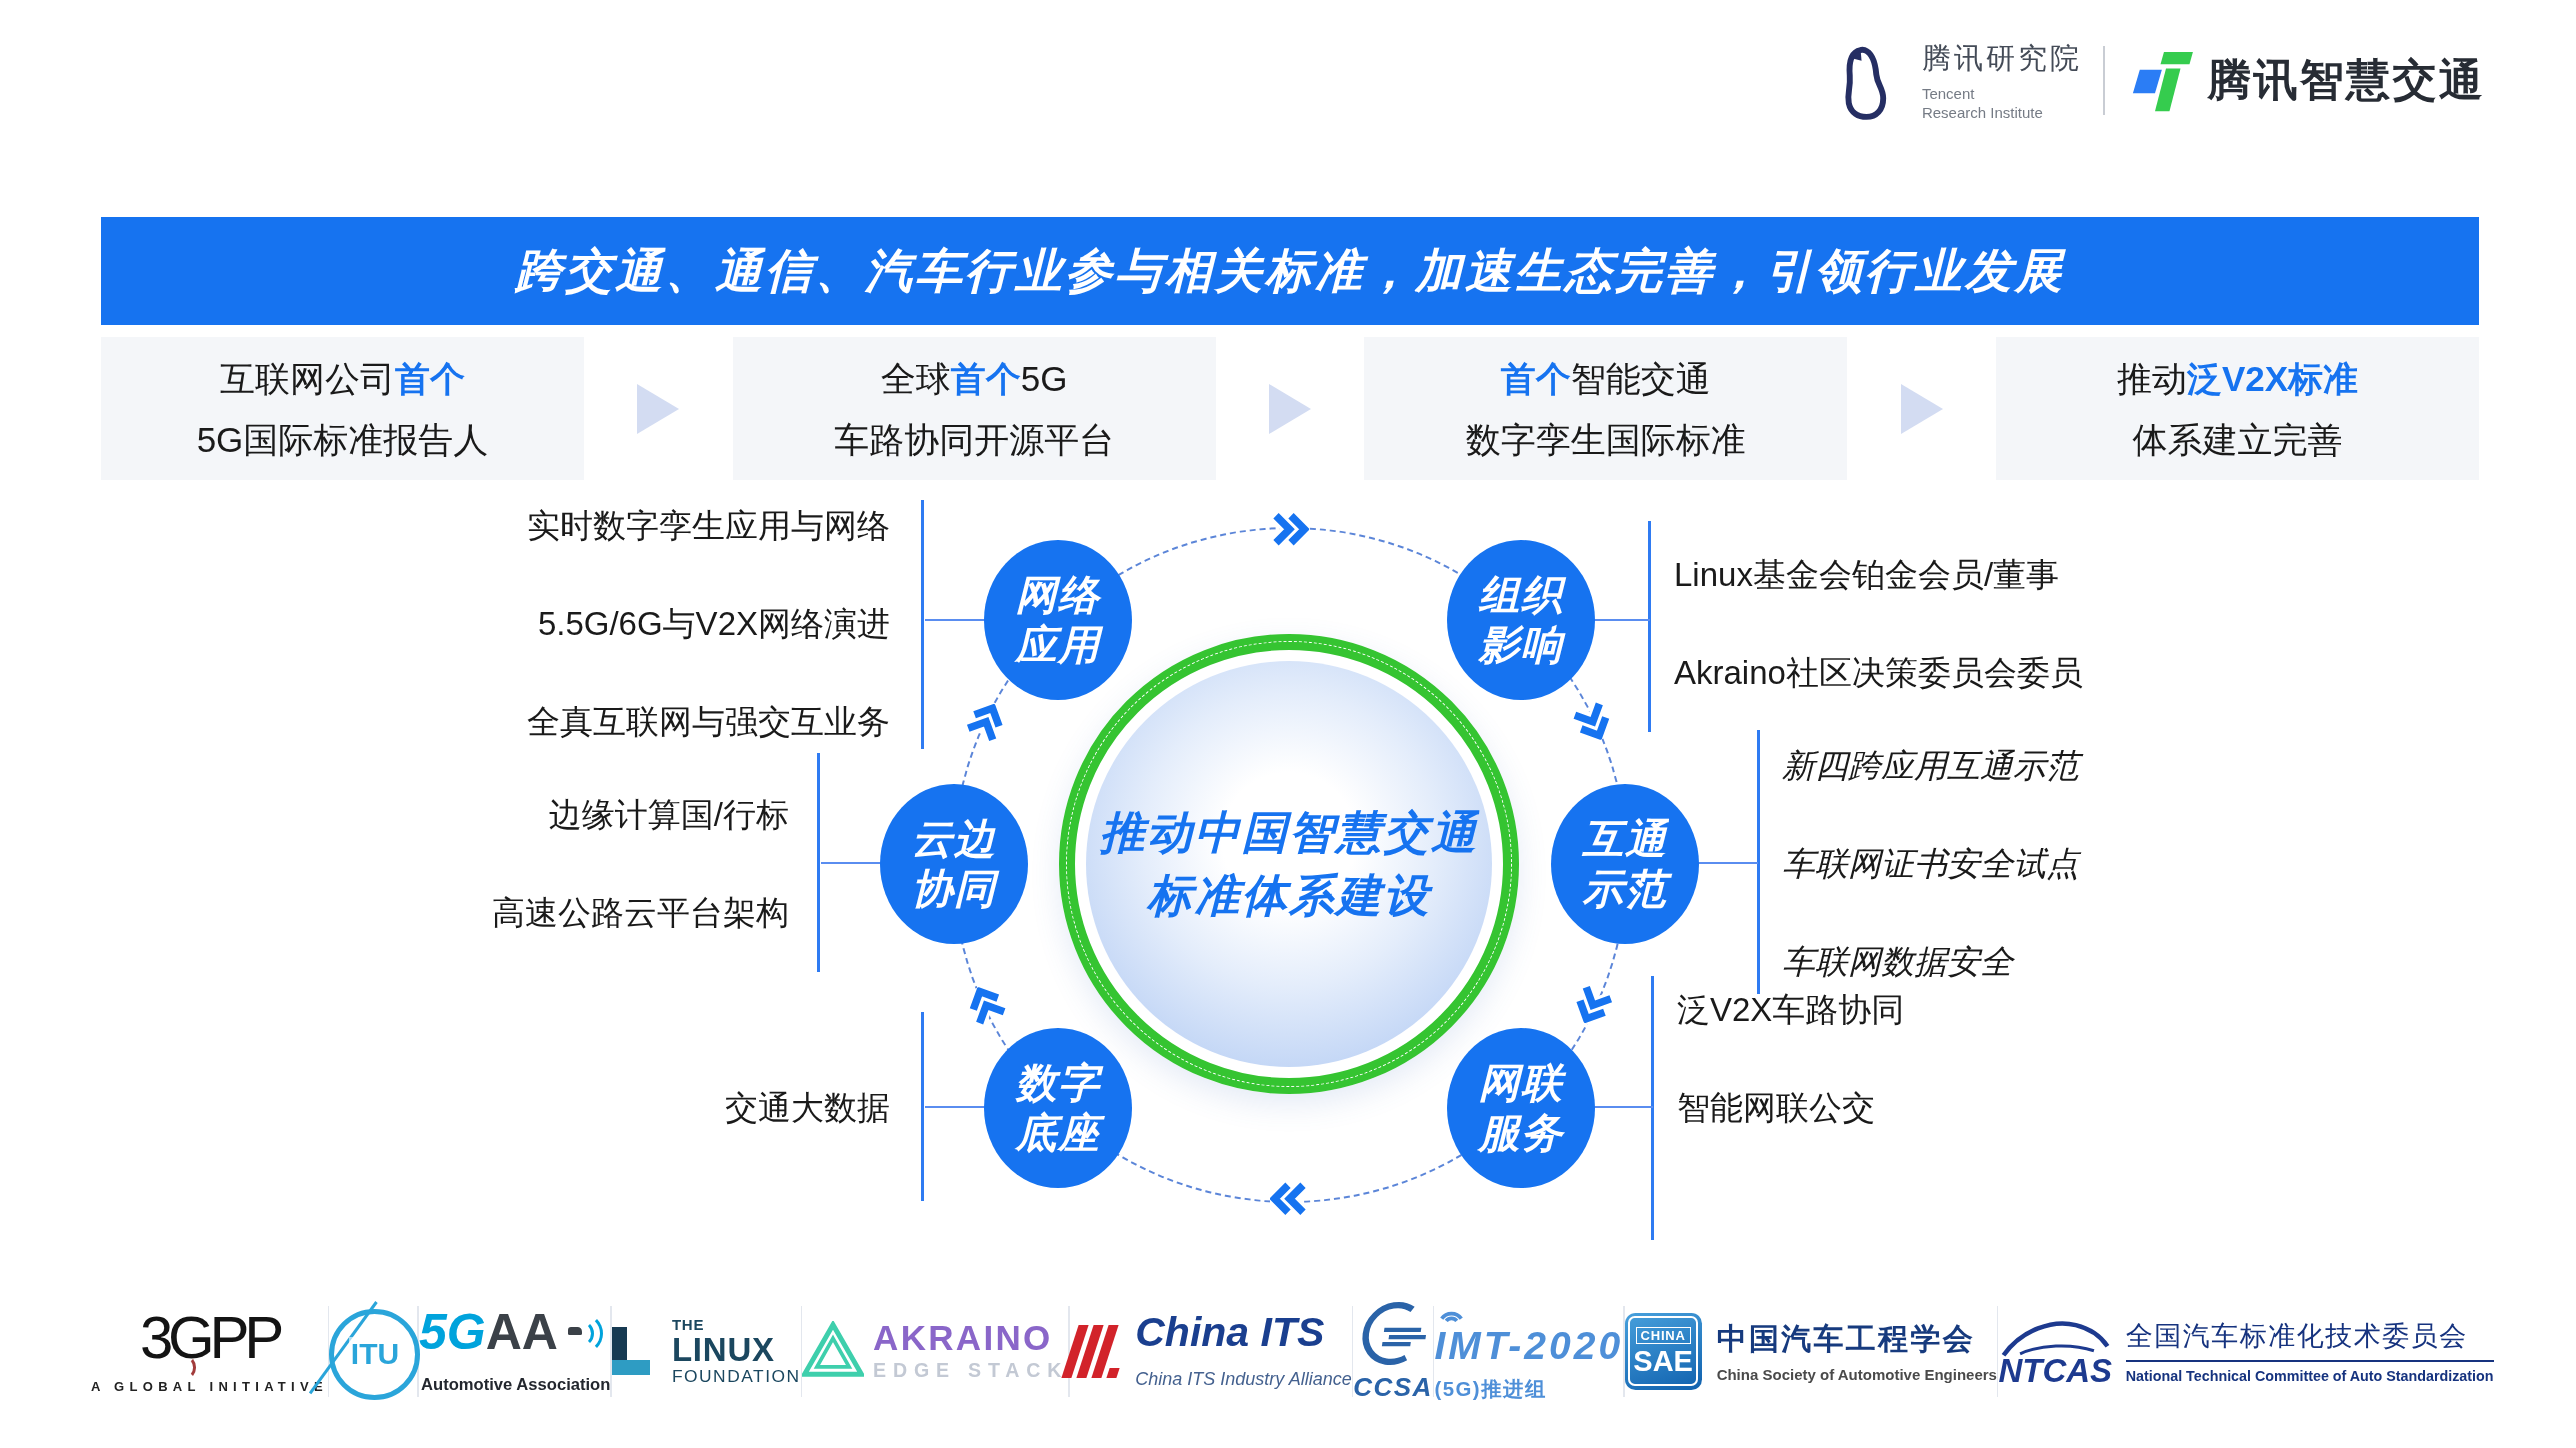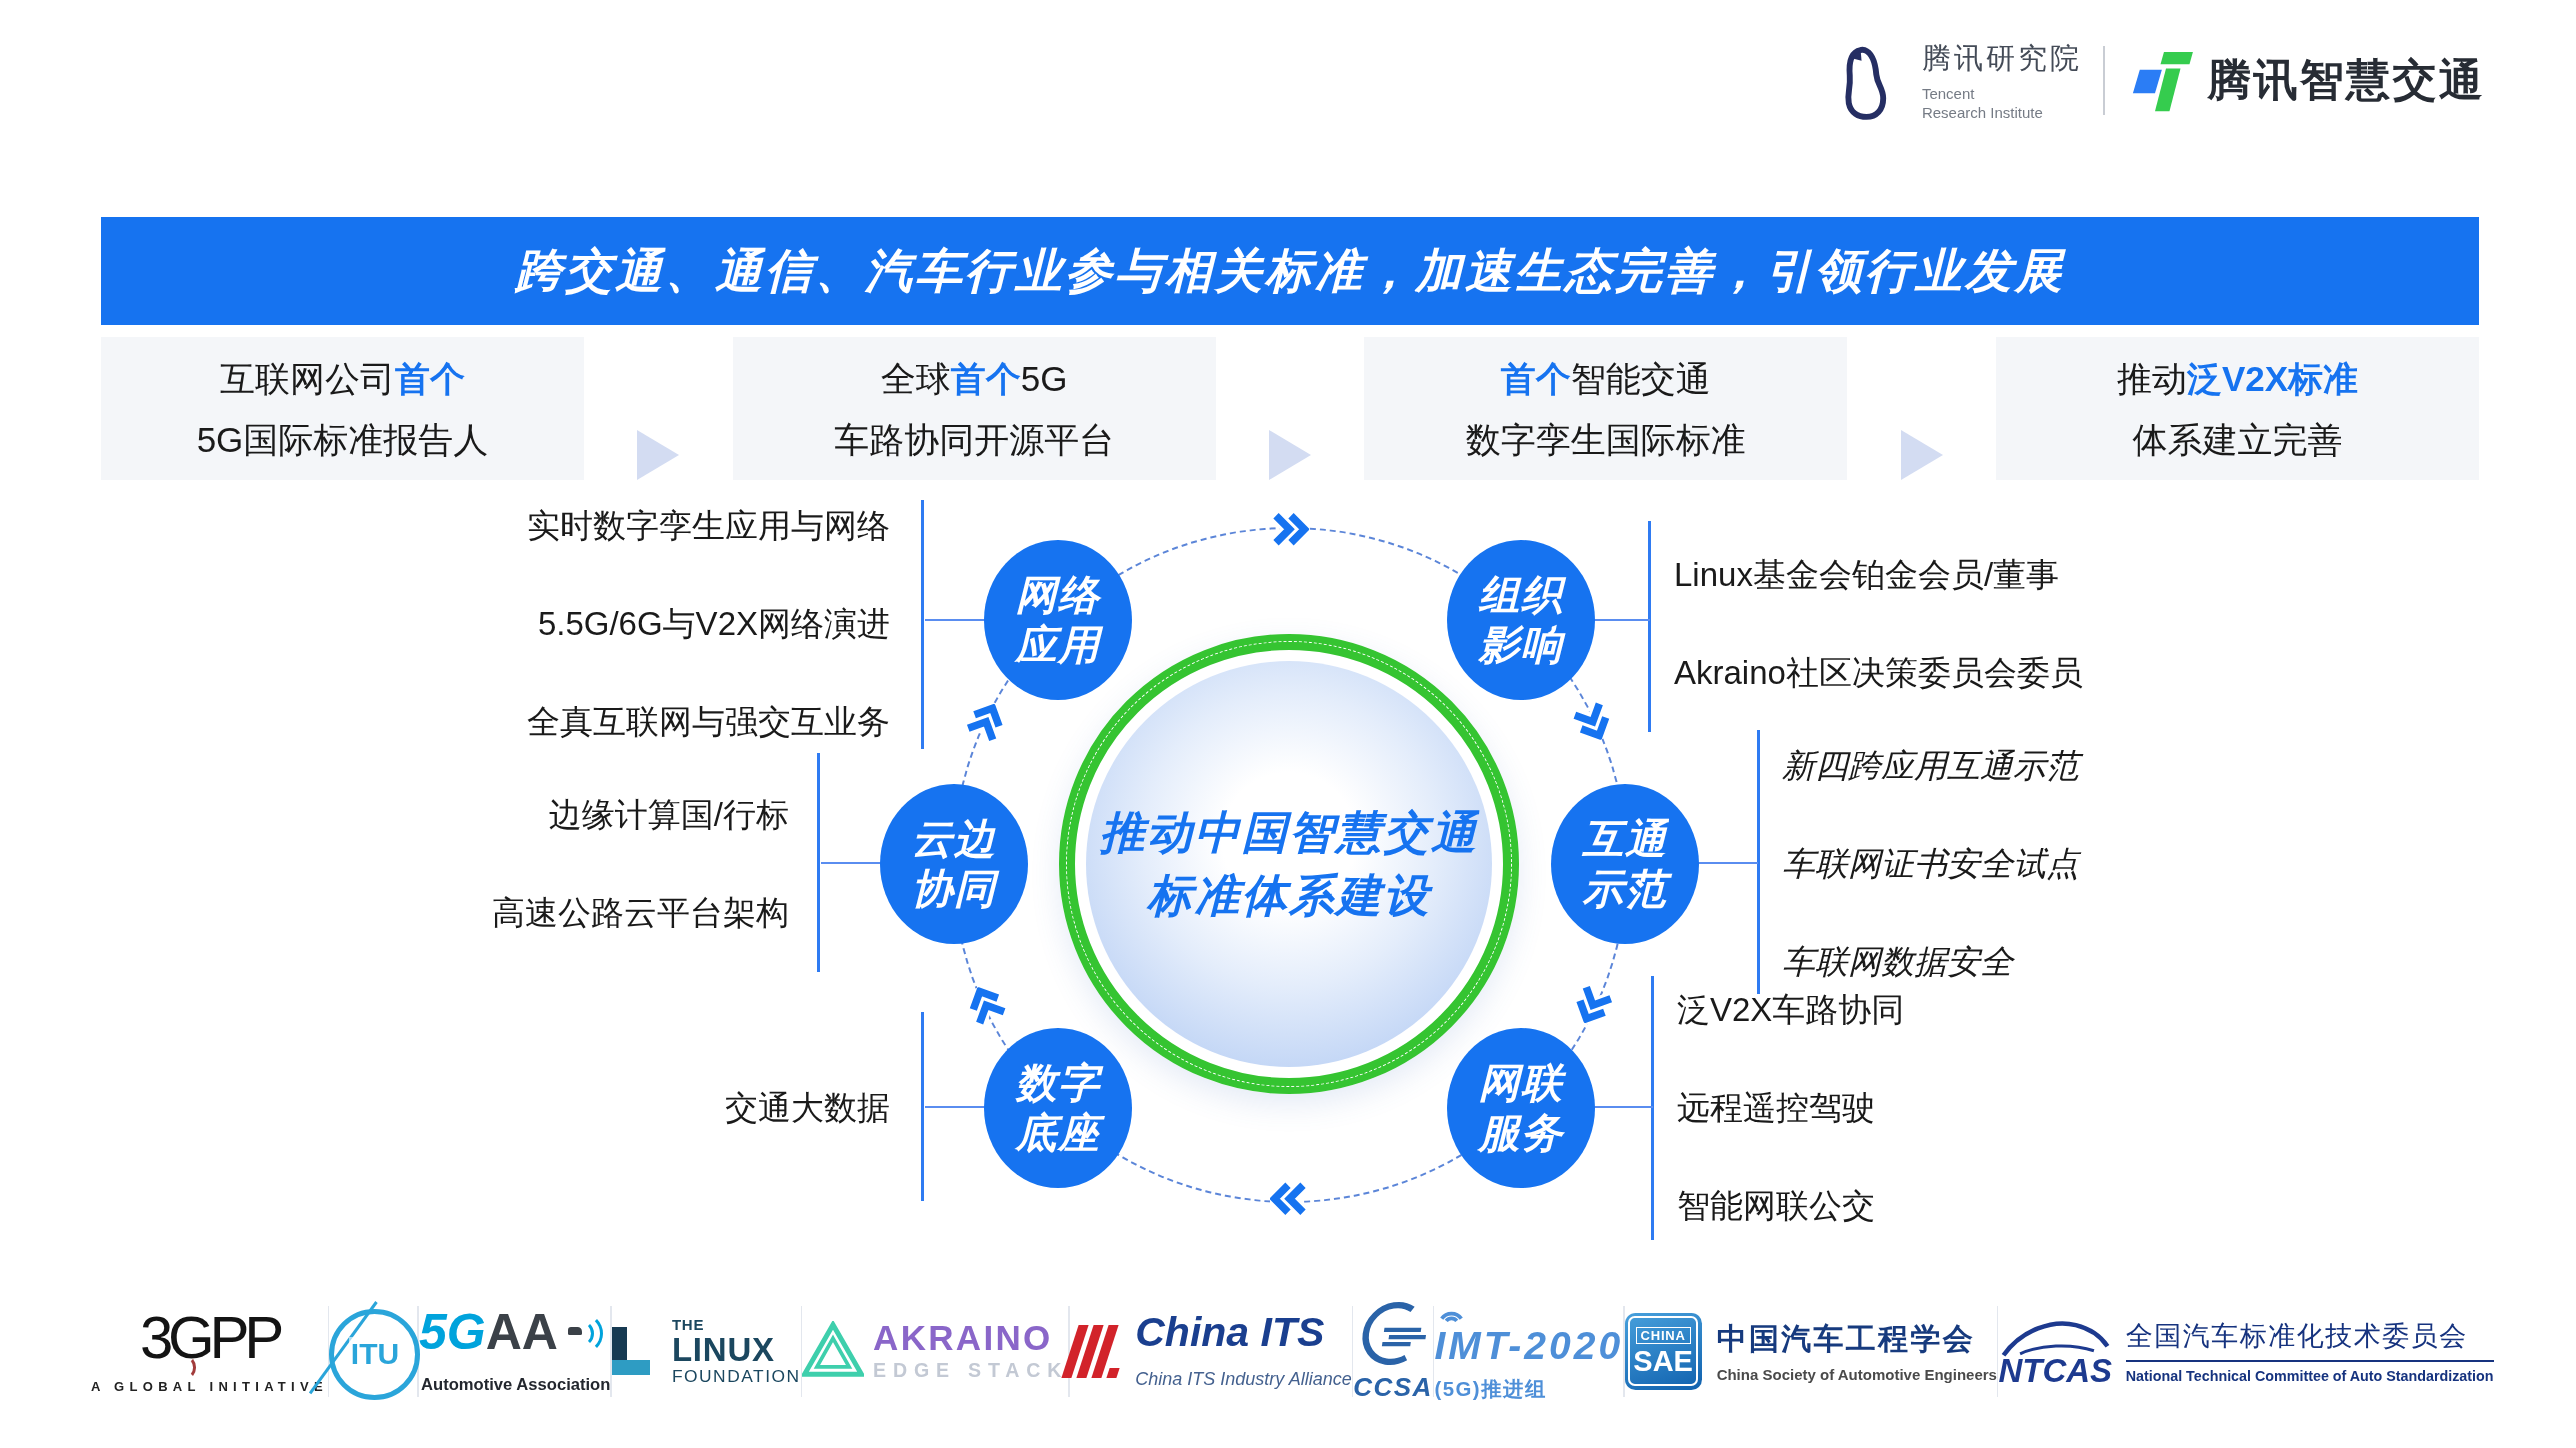--- a/index.html
+++ b/index.html
@@ -16,21 +16,21 @@
   .tst{display:flex;align-items:center;gap:12px;}
   .tst .cn{font-size:44px;font-weight:700;color:#272c34;letter-spacing:2.3px;}
 
   
   .banner{position:absolute;left:101px;top:217px;width:2378px;height:108px;background:#1673F0;
           display:flex;align-items:center;justify-content:center;}
   .banner span{color:#fff;font-size:47px;font-weight:bold;font-style:italic;letter-spacing:3px;}
 
   
   .milestones{position:absolute;left:101px;top:337px;width:2378px;height:143px;
-              display:flex;align-items:flex-end;justify-content:space-between;}
+              display:flex;align-items:center;justify-content:space-between;}
   .mbox{width:483px;height:143px;background:#F4F6F9;display:flex;flex-direction:column;
         align-items:center;justify-content:center;row-gap:26px;}
   .mline{font-size:35px;color:#1a1a1a;line-height:1;}
   .mline .hl{color:#1673F0;font-weight:bold;}
   .marrow{width:0;height:0;border-top:25px solid transparent;border-bottom:25px solid transparent;
           border-left:42px solid #D3DCF2;}
 
   
   .dotring{position:absolute;left:952px;top:527px;width:672px;height:672px;border-radius:50%;
            border:2.3px dashed #5b85d8;}
@@ -311,21 +311,20 @@
   <div class="tb id">
     <div>新四跨应用互通示范</div>
     <div>车联网证书安全试点</div>
     <div>车联网数据安全</div>
   </div>
   <div class="tb right db">
     <div>交通大数据</div>
   </div>
   <div class="tb cs">
     <div>泛V2X车路协同</div>
-    <div>远程遥控驾驶</div>
     <div>智能网联公交</div>
   </div>
 
   <div class="footer">
 
     <div class="logo g3">
       <div>
         <div class="t">3GPP</div>
         <span class="red"></span>
         <div class="s">A GLOBAL INITIATIVE</div>

